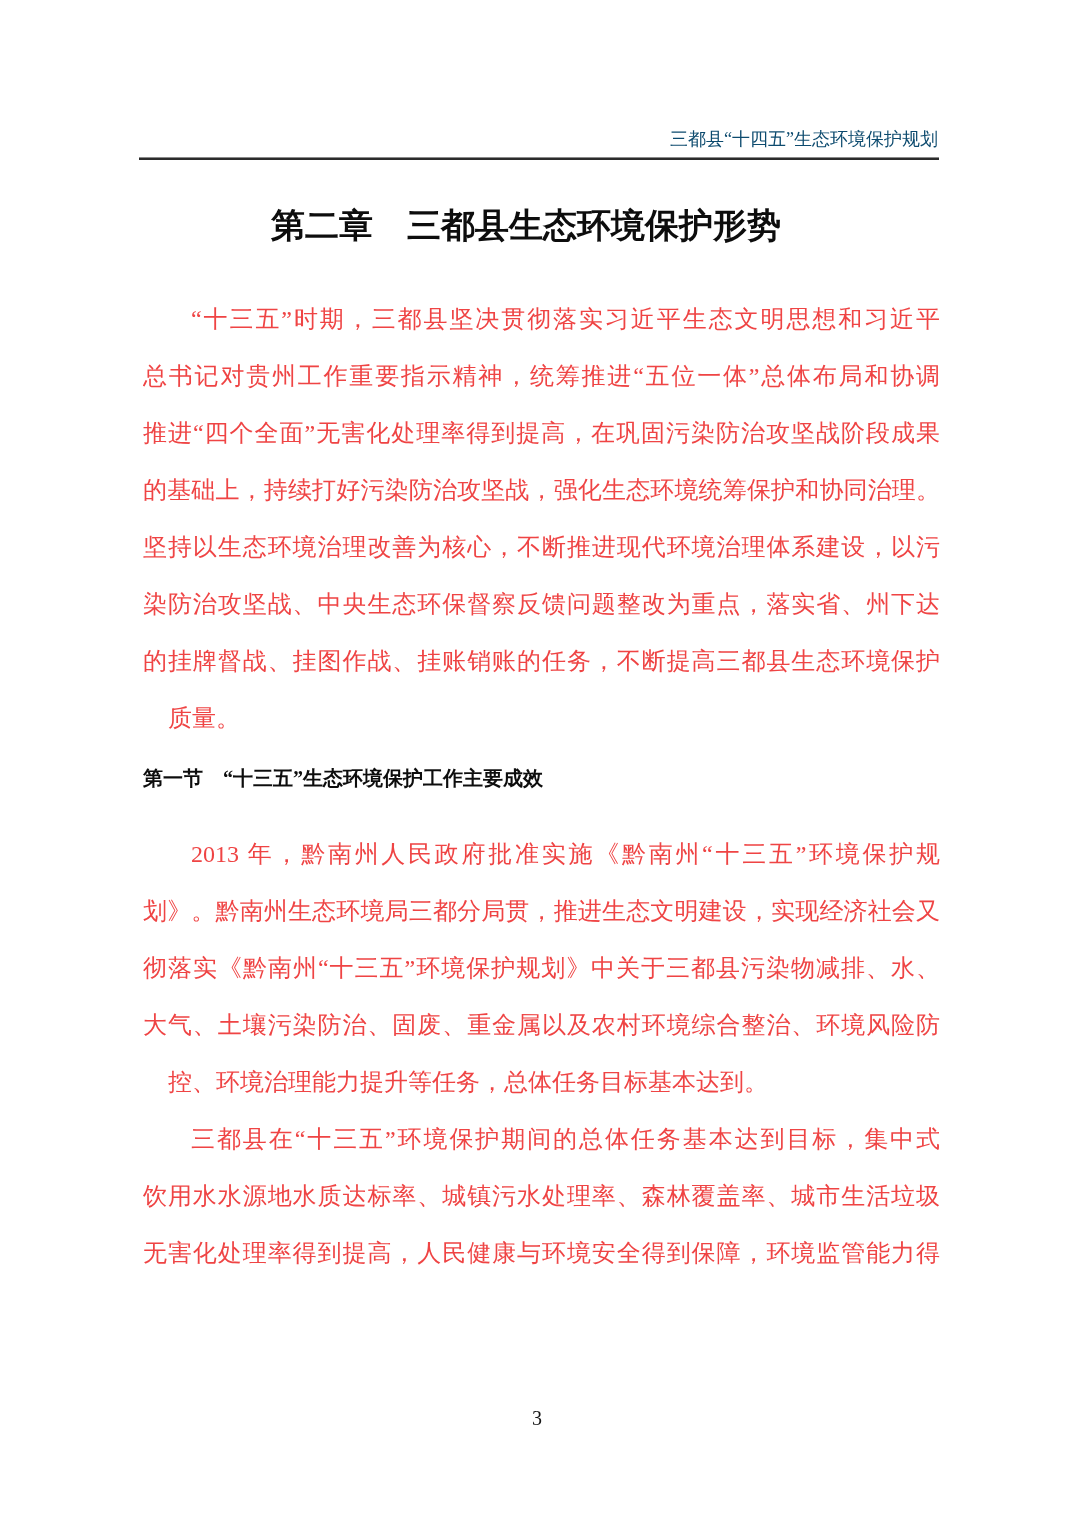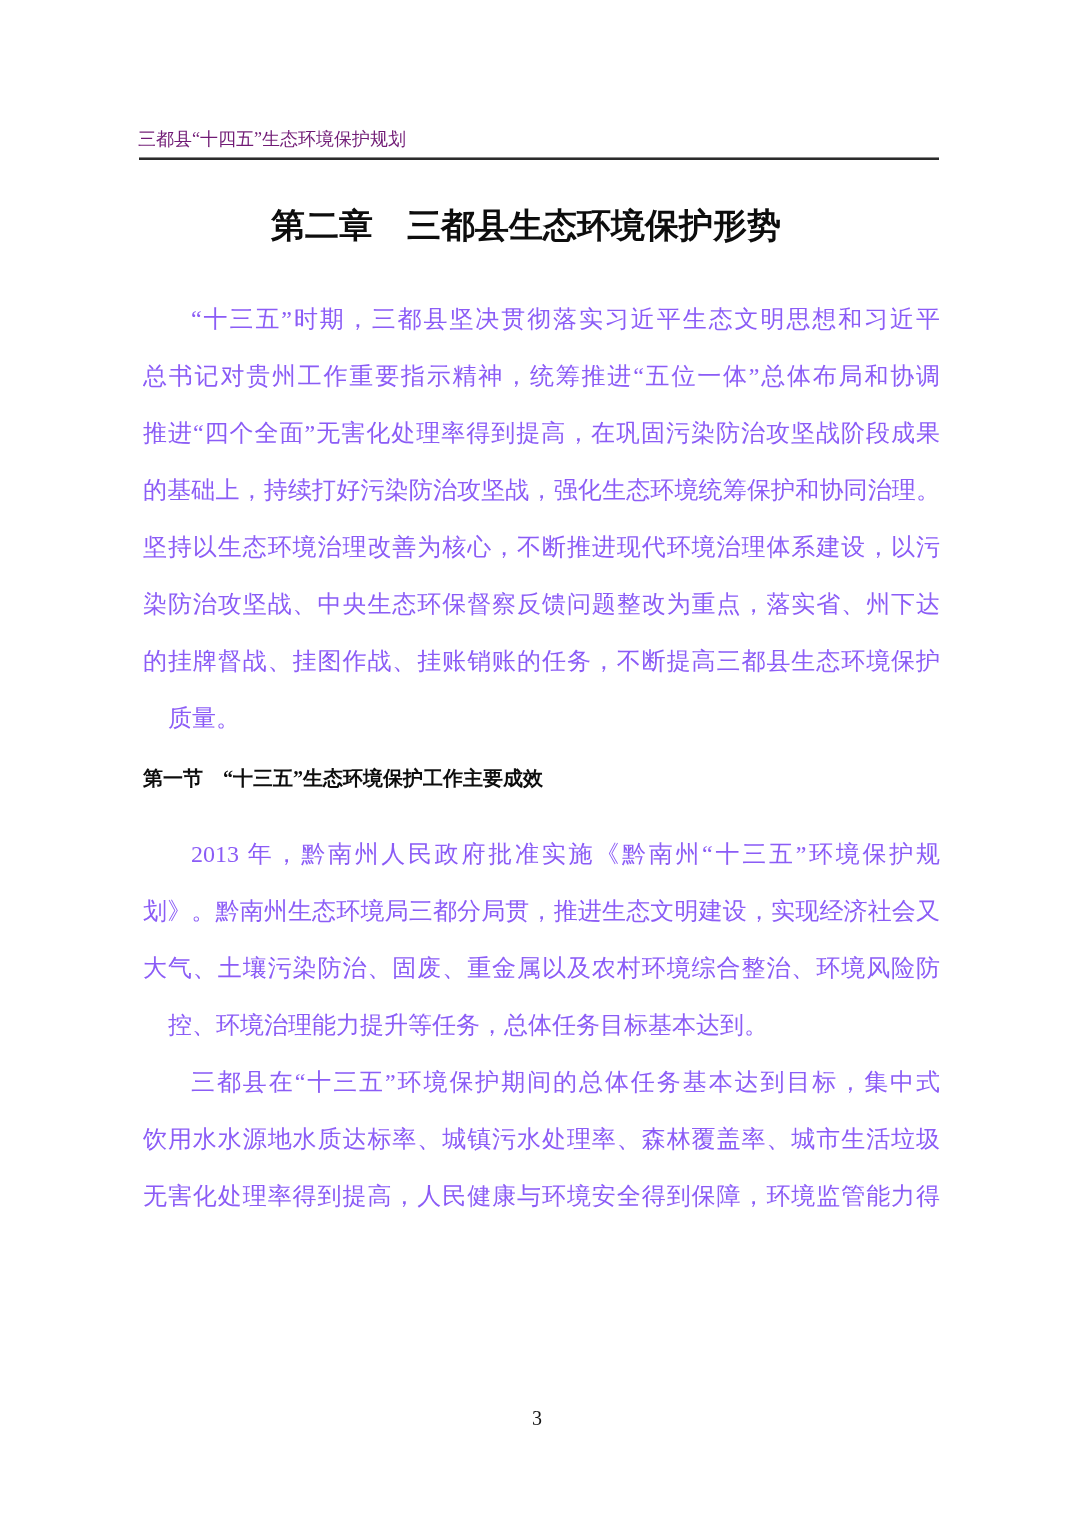--- a/index.html
+++ b/index.html
@@ -15,24 +15,24 @@
     color: #141414;
     font-family: "Liberation Serif", "DejaVu Serif", serif;
     overflow: hidden;
   }
   
   .header-title {
     position: absolute;
     top: 128px;
     left: 138px;
     width: 800px;
-    text-align: left;
+    text-align: right;
     font-size: 18px;
     line-height: 22px;
-    color: #701a75;
+    color: #0c4a6e;
   }
   .header-rule {
     position: absolute;
     top: 157px;
     left: 139px;
     width: 800px;
     height: 2px;
     background: #2b2b2b;
     border-top: 1px solid #8a8a8a;
   }
@@ -56,21 +56,21 @@
     left: 143px;
     width: 797px;
   }
   .line {
     font-size: 24px;
     line-height: 57px;
     height: 57px;
     overflow: hidden;
     text-align: justify;
     text-align-last: justify;
-    color: #8b5cf6;
+    color: #ef4444;
   }
   .line.first-line {
     text-indent: 2em;
   }
   .line.para-end {
     text-align-last: left;
     margin-left: 25px;
   }
   .section-heading {
     font-size: 20px;
@@ -107,20 +107,21 @@
       <div class="line">总书记对贵州工作重要指示精神，统筹推进“五位一体”总体布局和协调</div>
       <div class="line">推进“四个全面”无害化处理率得到提高，在巩固污染防治攻坚战阶段成果</div>
       <div class="line">的基础上，持续打好污染防治攻坚战，强化生态环境统筹保护和协同治理。</div>
       <div class="line">坚持以生态环境治理改善为核心，不断推进现代环境治理体系建设，以污</div>
       <div class="line">染防治攻坚战、中央生态环保督察反馈问题整改为重点，落实省、州下达</div>
       <div class="line">的挂牌督战、挂图作战、挂账销账的任务，不断提高三都县生态环境保护</div>
       <div class="line para-end">质量。</div>
       <div class="section-heading">第一节　“十三五”生态环境保护工作主要成效</div>
       <div class="line first-line">2013 年，黔南州人民政府批准实施《黔南州“十三五”环境保护规</div>
       <div class="line">划》。黔南州生态环境局三都分局贯，推进生态文明建设，实现经济社会又</div>
+      <div class="line">彻落实《黔南州“十三五”环境保护规划》中关于三都县污染物减排、水、</div>
       <div class="line">大气、土壤污染防治、固废、重金属以及农村环境综合整治、环境风险防</div>
       <div class="line para-end">控、环境治理能力提升等任务，总体任务目标基本达到。</div>
       <div class="line first-line">三都县在“十三五”环境保护期间的总体任务基本达到目标，集中式</div>
       <div class="line">饮用水水源地水质达标率、城镇污水处理率、森林覆盖率、城市生活垃圾</div>
       <div class="line">无害化处理率得到提高，人民健康与环境安全得到保障，环境监管能力得</div>
     </div>
 
   <div class="page-number">3</div>
 
 </div>

